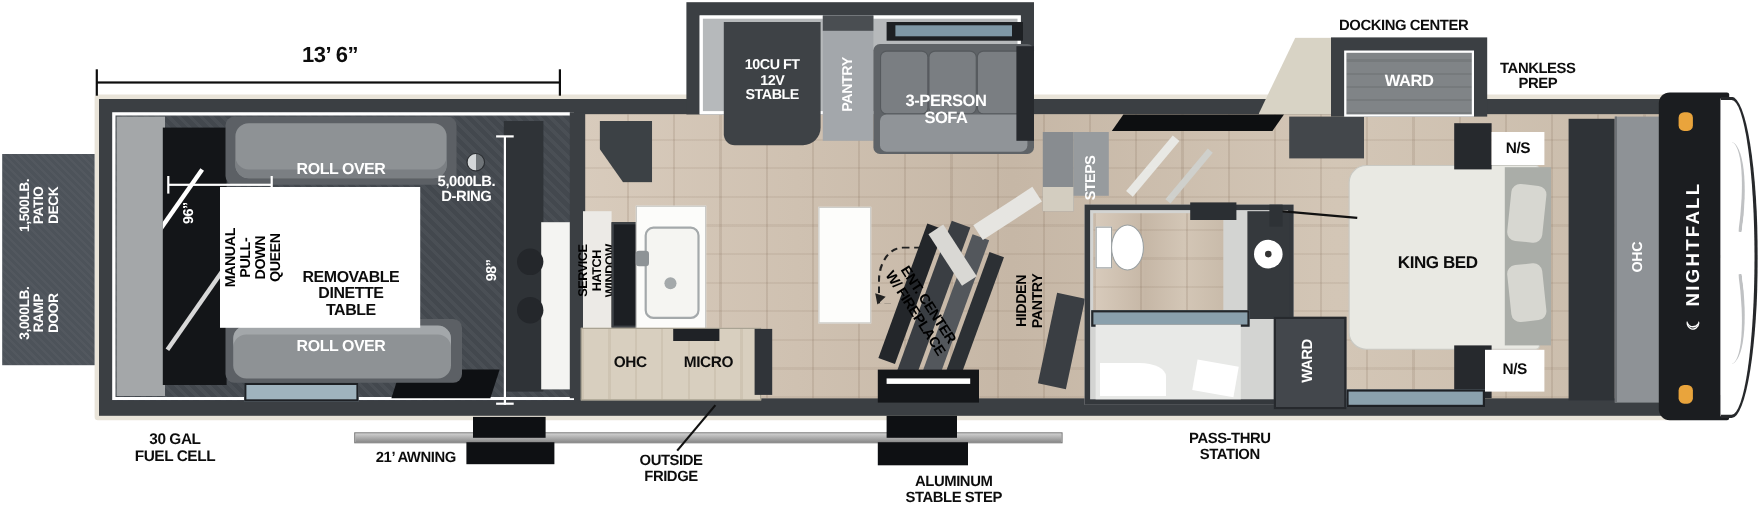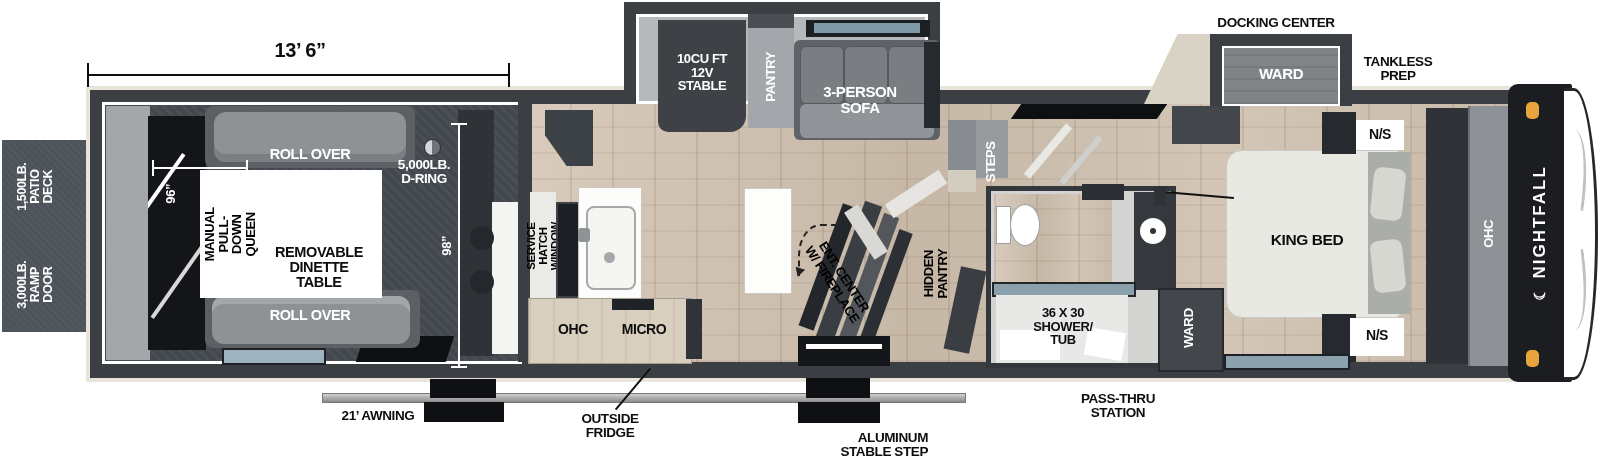--- a/index.html
+++ b/index.html
@@ -144,23 +144,20 @@
   <div class="abs" style="left:996px;top:206px;width:13px;height:36px;background:#fff;border:1px solid #9aa0a2;"></div>
   <div class="abs" style="left:1010px;top:204px;width:28px;height:40px;background:#fff;border:1px solid #9aa0a2;border-radius:50%;"></div>
   <div class="abs" style="left:1134px;top:192px;width:38px;height:98px;background:#35393d;"></div>
   <div class="abs" style="left:1140px;top:218px;width:26px;height:26px;background:#fff;border-radius:50%;"></div>
   <div class="abs" style="left:1150px;top:228px;width:6px;height:6px;background:#333;border-radius:50%;"></div>
   <div class="abs" style="left:1082px;top:184px;width:42px;height:16px;background:#2b2f33;"></div>
   <div class="abs" style="left:992px;top:282px;width:140px;height:11px;background:#8aa0ac;border:2px solid #24272a;"></div>
   <div class="abs" style="left:996px;top:295px;width:132px;height:68px;background:#e8e9e7;"></div>
   <div class="abs" style="left:1000px;top:330px;width:60px;height:30px;background:#fff;border-radius:0 40% 0 0;"></div>
   <div class="abs" style="left:1086px;top:330px;width:38px;height:28px;background:#fff;transform:rotate(10deg);"></div>
-  <div class="lbl" style="left:1008px;top:306px;width:110px;font-size:13px;">36 X 30
-SHOWER/
-TUB</div>
 
   <div class="abs" style="left:1158px;top:288px;width:62px;height:80px;background:#43474c;border:2px solid #26292d;"></div>
   <div class="vwrap" style="left:1168px;top:292px;width:42px;height:72px;">
     <span class="w" style="font-size:13.5px;">WARD</span>
   </div>
 
   <div class="abs" style="left:1172px;top:106px;width:68px;height:38px;background:#43474b;"></div>
   <div class="abs" style="left:1226px;top:150px;width:172px;height:166px;background:#e9e9e3;border:1px solid #c9c9c3;border-radius:16px 4px 4px 16px;"></div>
   <div class="abs" style="left:1368px;top:152px;width:42px;height:162px;background:#aaada8;"></div>
   <div class="abs" style="left:1372px;top:168px;width:32px;height:52px;background:#d7d7d1;border-radius:8px;transform:rotate(6deg);"></div>
@@ -233,32 +230,34 @@
   <div class="abs" style="left:2px;top:140px;width:84px;height:192px;background:#4d535a;background-image:repeating-linear-gradient(45deg,rgba(255,255,255,.03) 0 2px,rgba(0,0,0,0) 2px 5px);"></div>
   <div class="vwrap" style="left:8px;top:142px;width:56px;height:90px;">
     <span class="w" style="font-size:12.5px;">1,500LB.
 PATIO DECK</span>
   </div>
   <div class="vwrap" style="left:8px;top:238px;width:56px;height:94px;">
     <span class="w" style="font-size:12.5px;">3,000LB.
 RAMP DOOR</span>
   </div>
 
+  <div class="lbl" style="left:100px;top:392px;width:118px;font-size:14px;">30 GAL
+FUEL CELL</div>
 
   <div class="abs" style="left:322px;top:393px;width:642px;height:8px;background:linear-gradient(#d0d0d0,#8a8a8a);border:1px solid #777;"></div>
   <div class="lbl" style="left:330px;top:409px;width:96px;">21’ AWNING</div>
 
   <div class="abs" style="left:430px;top:379px;width:66px;height:19px;background:#0e1013;"></div>
   <div class="abs" style="left:424px;top:402px;width:80px;height:20px;background:#0e1013;"></div>
 
   <div class="lbl" style="left:560px;top:412px;width:100px;">OUTSIDE
 FRIDGE</div>
   <div class="abs" style="left:606px;top:388px;width:54px;height:2px;background:#111;transform:rotate(-50deg);"></div>
 
   <div class="abs" style="left:806px;top:378px;width:64px;height:20px;background:#0e1013;"></div>
   <div class="abs" style="left:798px;top:402px;width:82px;height:21px;background:#0e1013;"></div>
-  <div class="lbl" style="left:806px;top:431px;width:122px;text-align:right;">ALUMINUM
+  <div class="lbl" style="left:806px;top:431px;width:122px;">ALUMINUM
 STABLE STEP</div>
 
   <div class="lbl" style="left:1058px;top:392px;width:120px;">PASS-THRU
 STATION</div>
 
 </div>
 
 </body></html>

